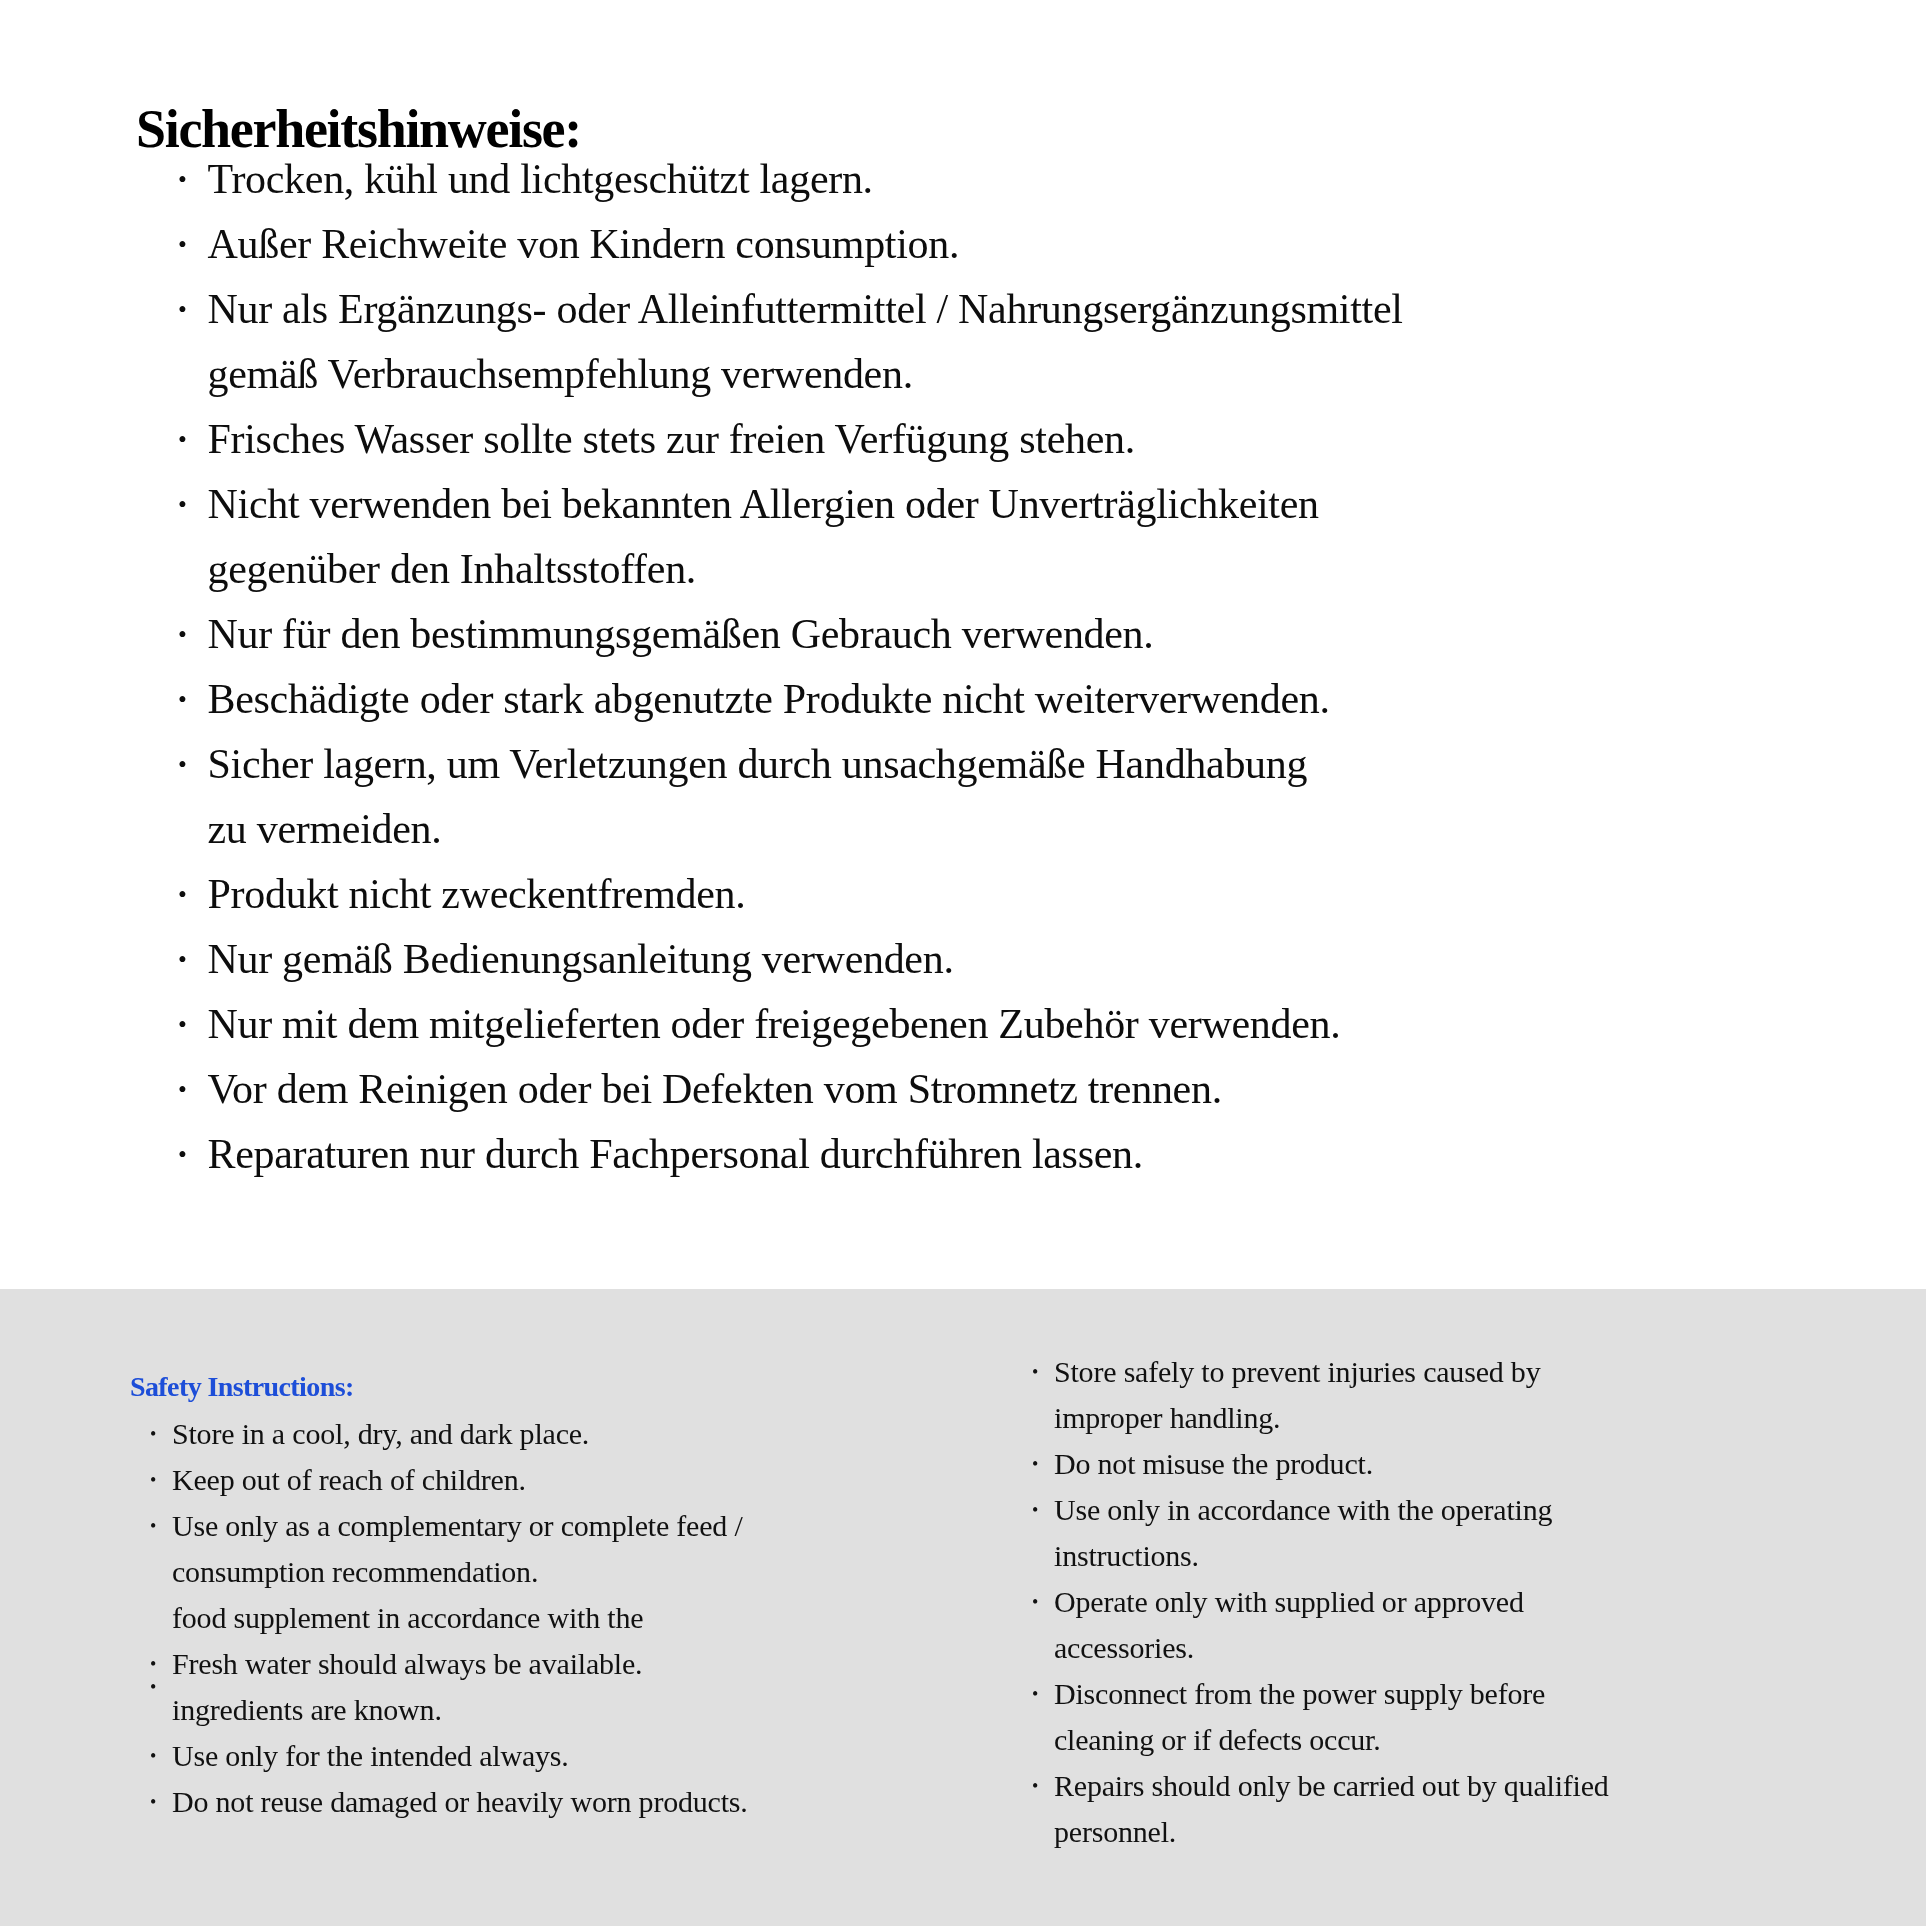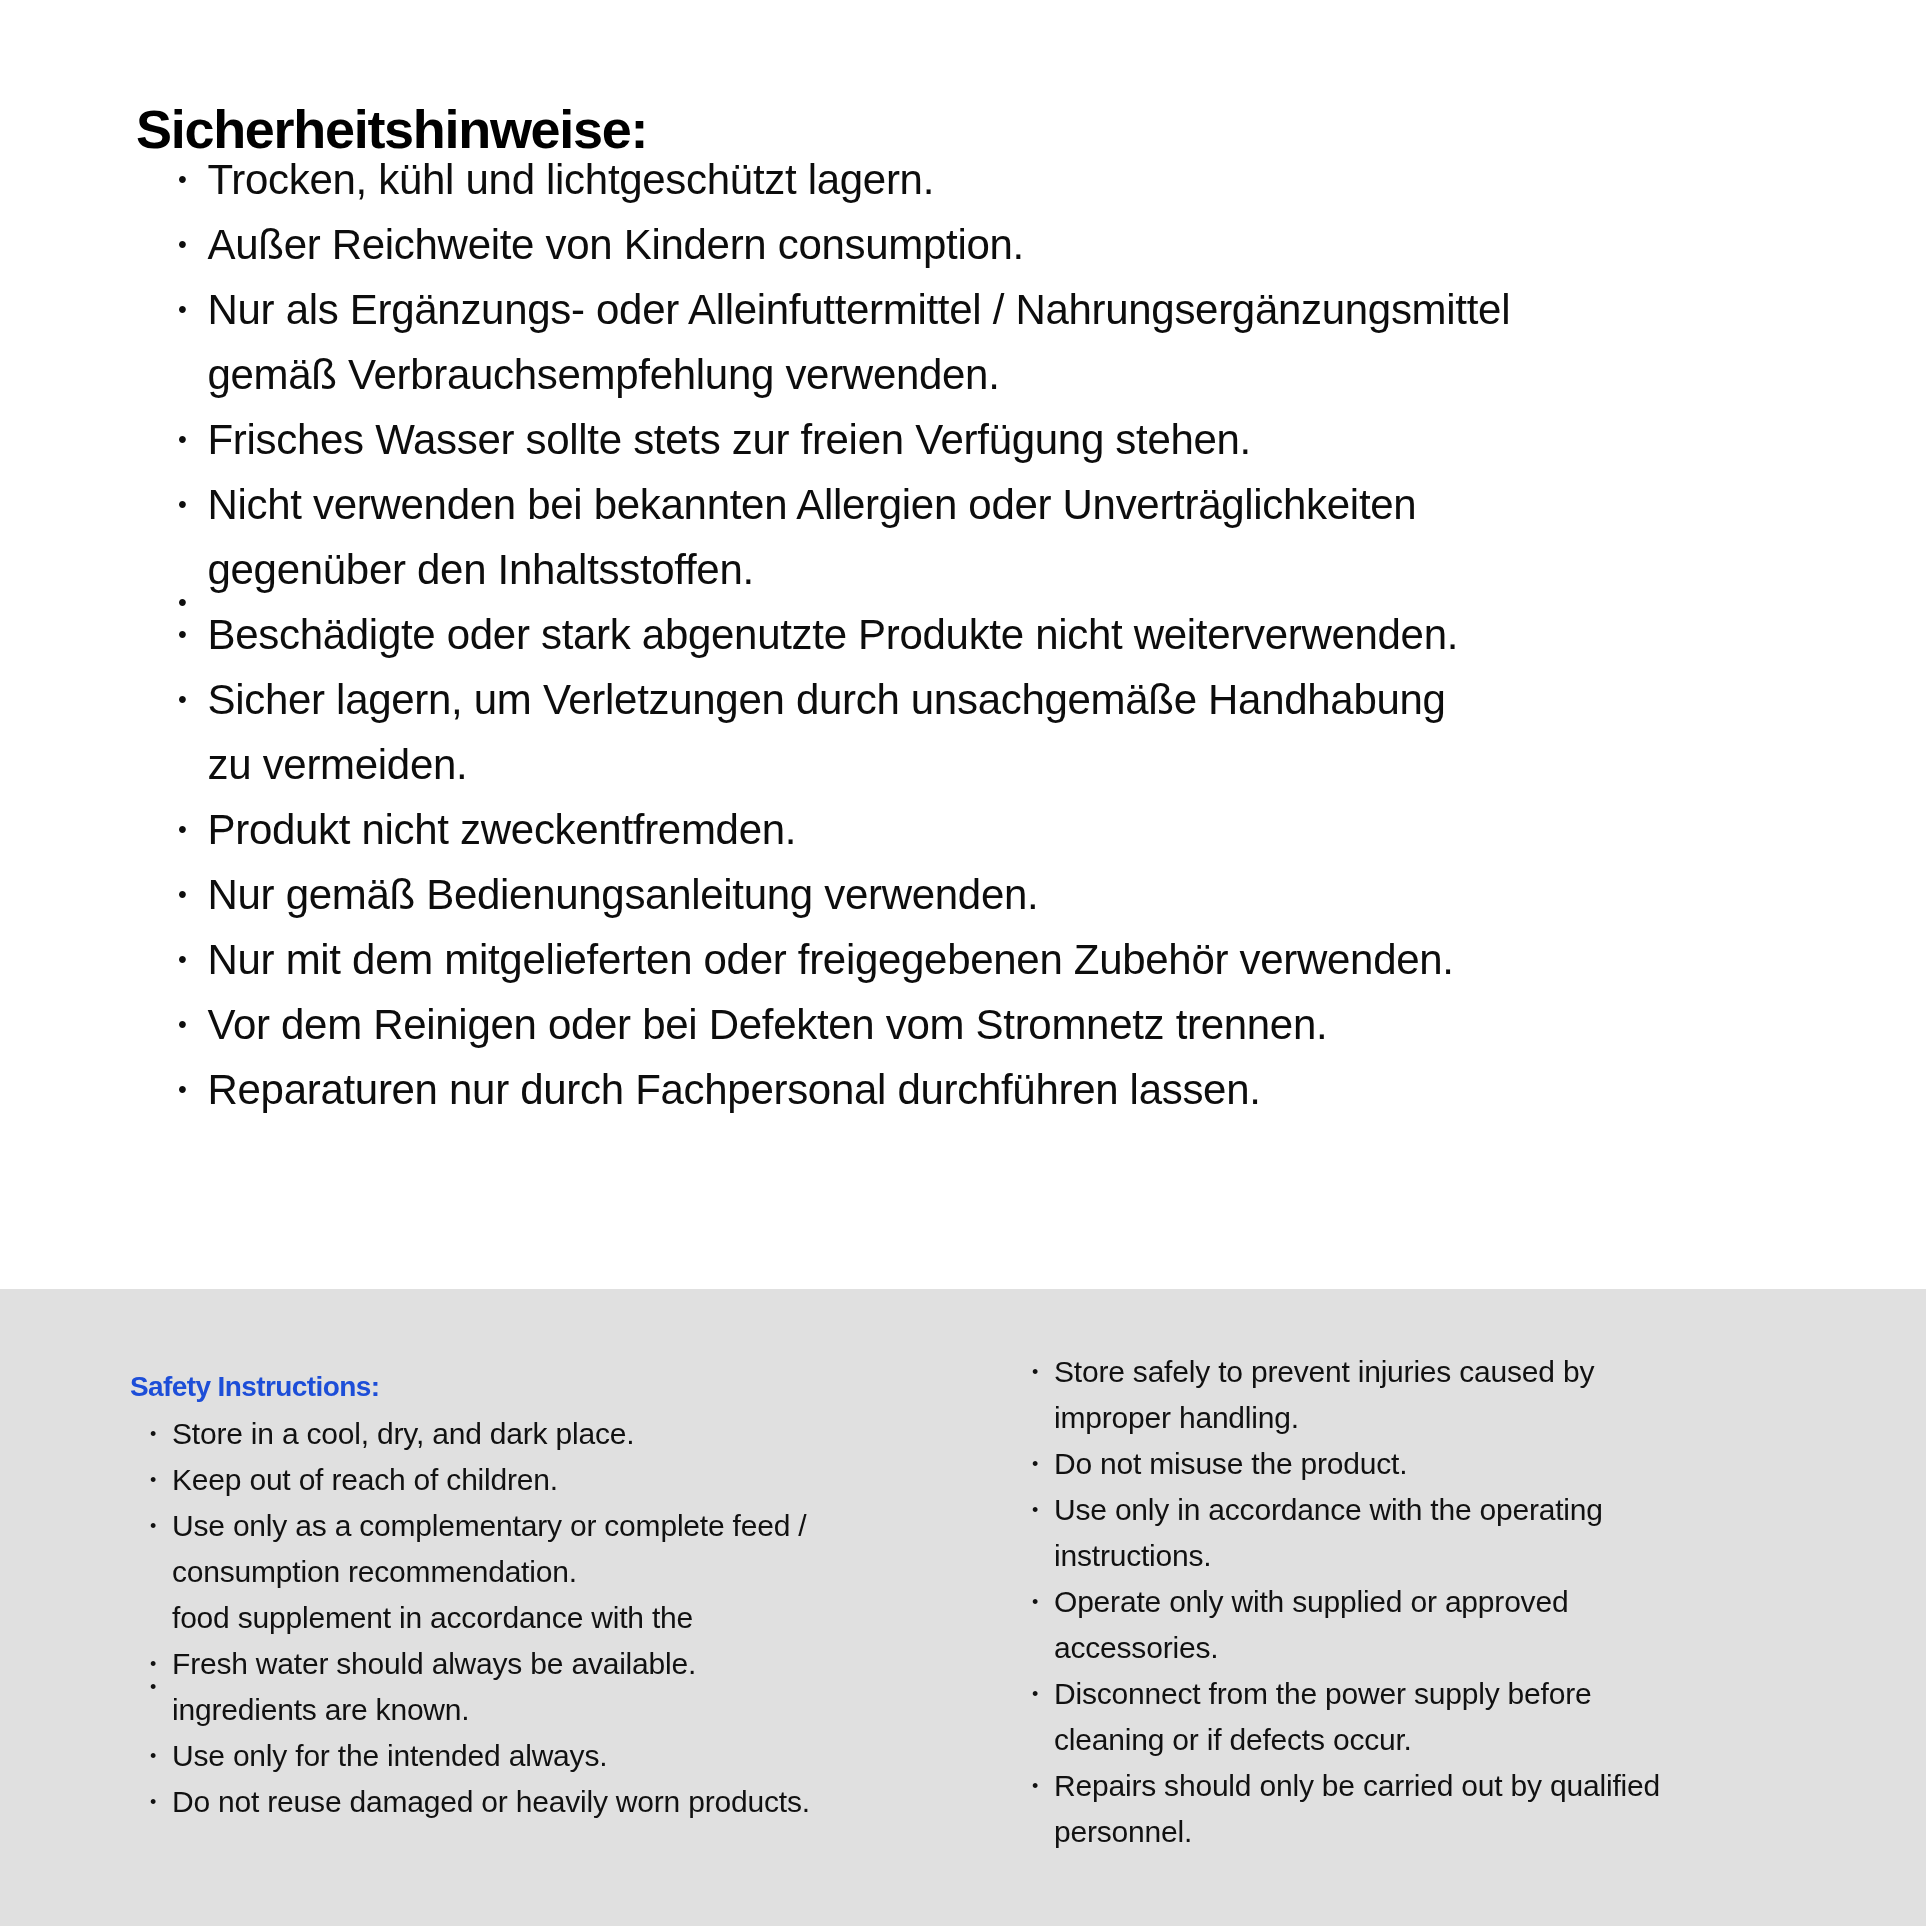--- a/index.html
+++ b/index.html
@@ -2,21 +2,21 @@
 <html style="font-size:10.3px"><head>
 <meta charset="utf-8">
 <style>
   html, body { margin: 0; padding: 0; background: #ffffff; }
   .canvas {
     position: relative;
     width: 1926px;
     height: 1926px;
     background: #ffffff;
     overflow: hidden;
-    font-family: Liberation Sans, sans-serif;
+    font-family: Liberation Serif, serif;
     color: #000000;
   }
 
   
   .de-heading {
     position: absolute;
     left: 136px;
     top: 62px;
     font-size: 54px;
     font-weight: bold;
@@ -100,21 +100,21 @@
           <div class="line"><span>gemäß Verbrauchsempfehlung verwenden.</span></div>
         </div>
         <div>
           <div class="line"><span class="bullet">•</span><span>Frisches Wasser sollte stets zur freien Verfügung stehen.</span></div>
         </div>
         <div>
           <div class="line"><span class="bullet">•</span><span>Nicht verwenden bei bekannten Allergien oder Unverträglichkeiten</span></div>
           <div class="line"><span>gegenüber den Inhaltsstoffen.</span></div>
         </div>
         <div>
-          <div class="line"><span class="bullet">•</span></div>
+          <div class="line"><span class="bullet">•</span><span>Nur für den bestimmungsgemäßen Gebrauch verwenden.</span></div>
         </div>
         <div>
           <div class="line"><span class="bullet">•</span><span>Beschädigte oder stark abgenutzte Produkte nicht weiterverwenden.</span></div>
         </div>
         <div>
           <div class="line"><span class="bullet">•</span><span>Sicher lagern, um Verletzungen durch unsachgemäße Handhabung</span></div>
           <div class="line"><span>zu vermeiden.</span></div>
         </div>
         <div>
           <div class="line"><span class="bullet">•</span><span>Produkt nicht zweckentfremden.</span></div>

